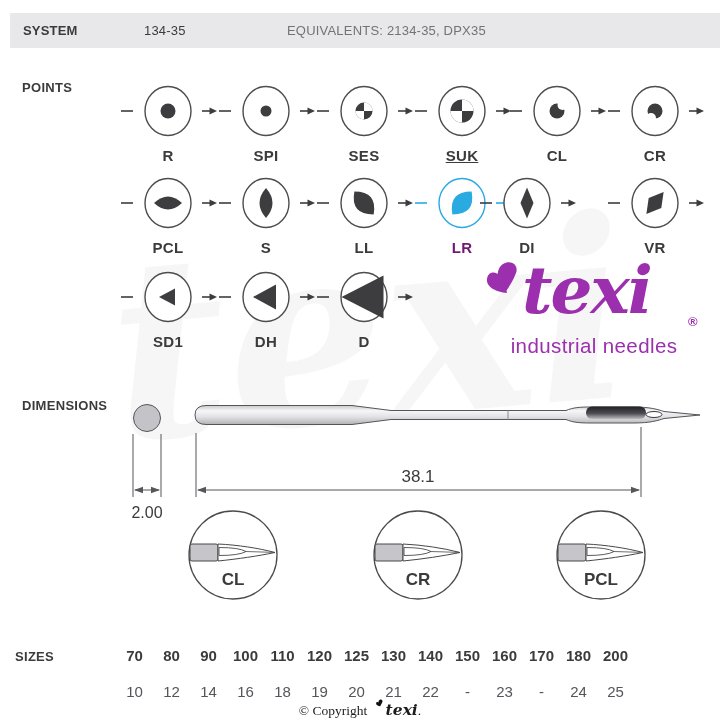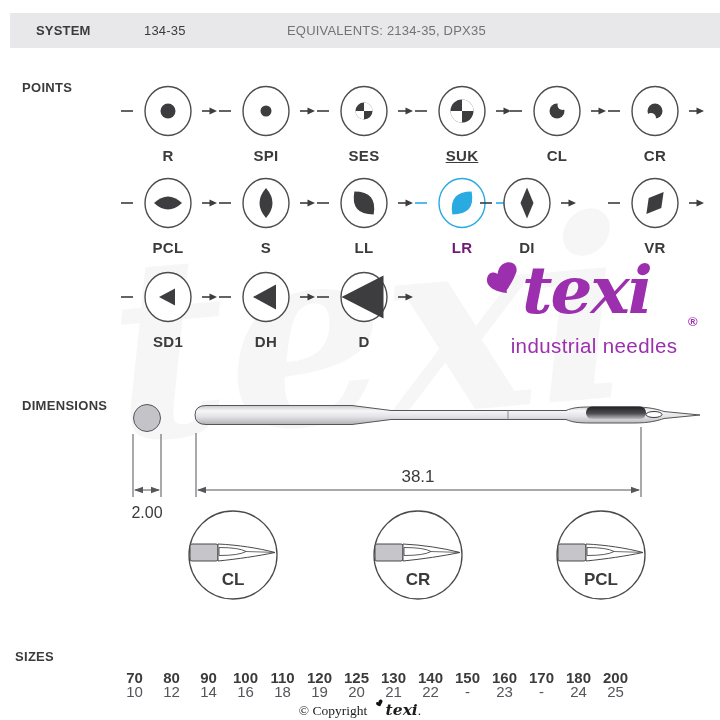--- a/index.html
+++ b/index.html
@@ -6,21 +6,21 @@
   #stage{position:relative;width:720px;height:720px;background:#fff;overflow:hidden;
          font-family:"Liberation Sans",sans-serif;color:#3b3b3d;}
   
   #watermark{position:absolute;left:110px;top:205px;font-family:"DejaVu Serif",serif;
              font-style:italic;font-weight:bold;font-size:250px;line-height:1;
              color:rgba(40,40,40,0.045);transform:rotate(-5deg);z-index:0;pointer-events:none;}
   .layer{position:absolute;z-index:1;}
   
   .hbox{position:absolute;top:13px;height:35px;background:#e8e8ea;display:flex;align-items:center;}
   .hbox span{font-size:13px;letter-spacing:.2px;}
-  #hb1{left:10px;width:112px;padding-left:26px;font-weight:bold;}
+  #hb1{left:10px;width:112px;padding-left:13px;font-weight:bold;}
   #hb2{left:131px;width:135px;padding-left:13px;font-weight:normal;}
   #hb3{left:275px;width:433px;padding-left:12px;font-weight:500;color:#737373;}
   
   .seclabel{position:absolute;font-size:13px;font-weight:bold;letter-spacing:.3px;color:#3b3b3d;}
   #lab-points{left:22px;top:80px;}
   #lab-dims{left:22px;top:398px;}
   #lab-sizes{left:15px;top:649px;}
   
   .pt-cell{position:absolute;width:100px;text-align:center;}
   .pt-label{margin-top:6px;font-size:15px;font-weight:bold;color:#3b3b3d;letter-spacing:.3px;}
@@ -30,21 +30,21 @@
   #logo .brand{position:absolute;left:44px;top:-2px;font-family:"DejaVu Serif",serif;
                font-style:italic;font-weight:bold;font-size:66px;line-height:1.1;letter-spacing:-2px;}
   #logo .reg{position:absolute;left:210px;top:58px;font-size:13px;font-weight:bold;}
   #logo .tagline{position:absolute;left:0;top:78px;width:232px;text-align:center;
                  font-size:20.5px;font-weight:500;letter-spacing:.4px;}
   #butterfly{position:absolute;left:4px;top:2px;}
   
   #dims-svg{position:absolute;left:0;top:385px;}
   
   .size-row{position:absolute;left:116px;width:520px;height:20px;}
-  #size-row-1{top:646px;margin-top:22px;}
+  #size-row-1{top:646px;}
   #size-row-2{top:682px;}
   .size-cell{display:inline-block;width:37px;text-align:center;font-size:15px;line-height:20px;}
   #size-row-1 .size-cell{font-weight:bold;color:#3b3b3d;}
   #size-row-2 .size-cell{font-weight:normal;color:#55555a;}
   
   #copyright{position:absolute;left:0;top:698px;width:720px;text-align:center;
              font-family:"Liberation Serif",serif;font-size:13.5px;color:#1c1c1c;}
   #copyright .cbrand{font-family:"DejaVu Serif",serif;font-style:italic;font-weight:bold;font-size:15.5px;}
 </style>
 </head>

